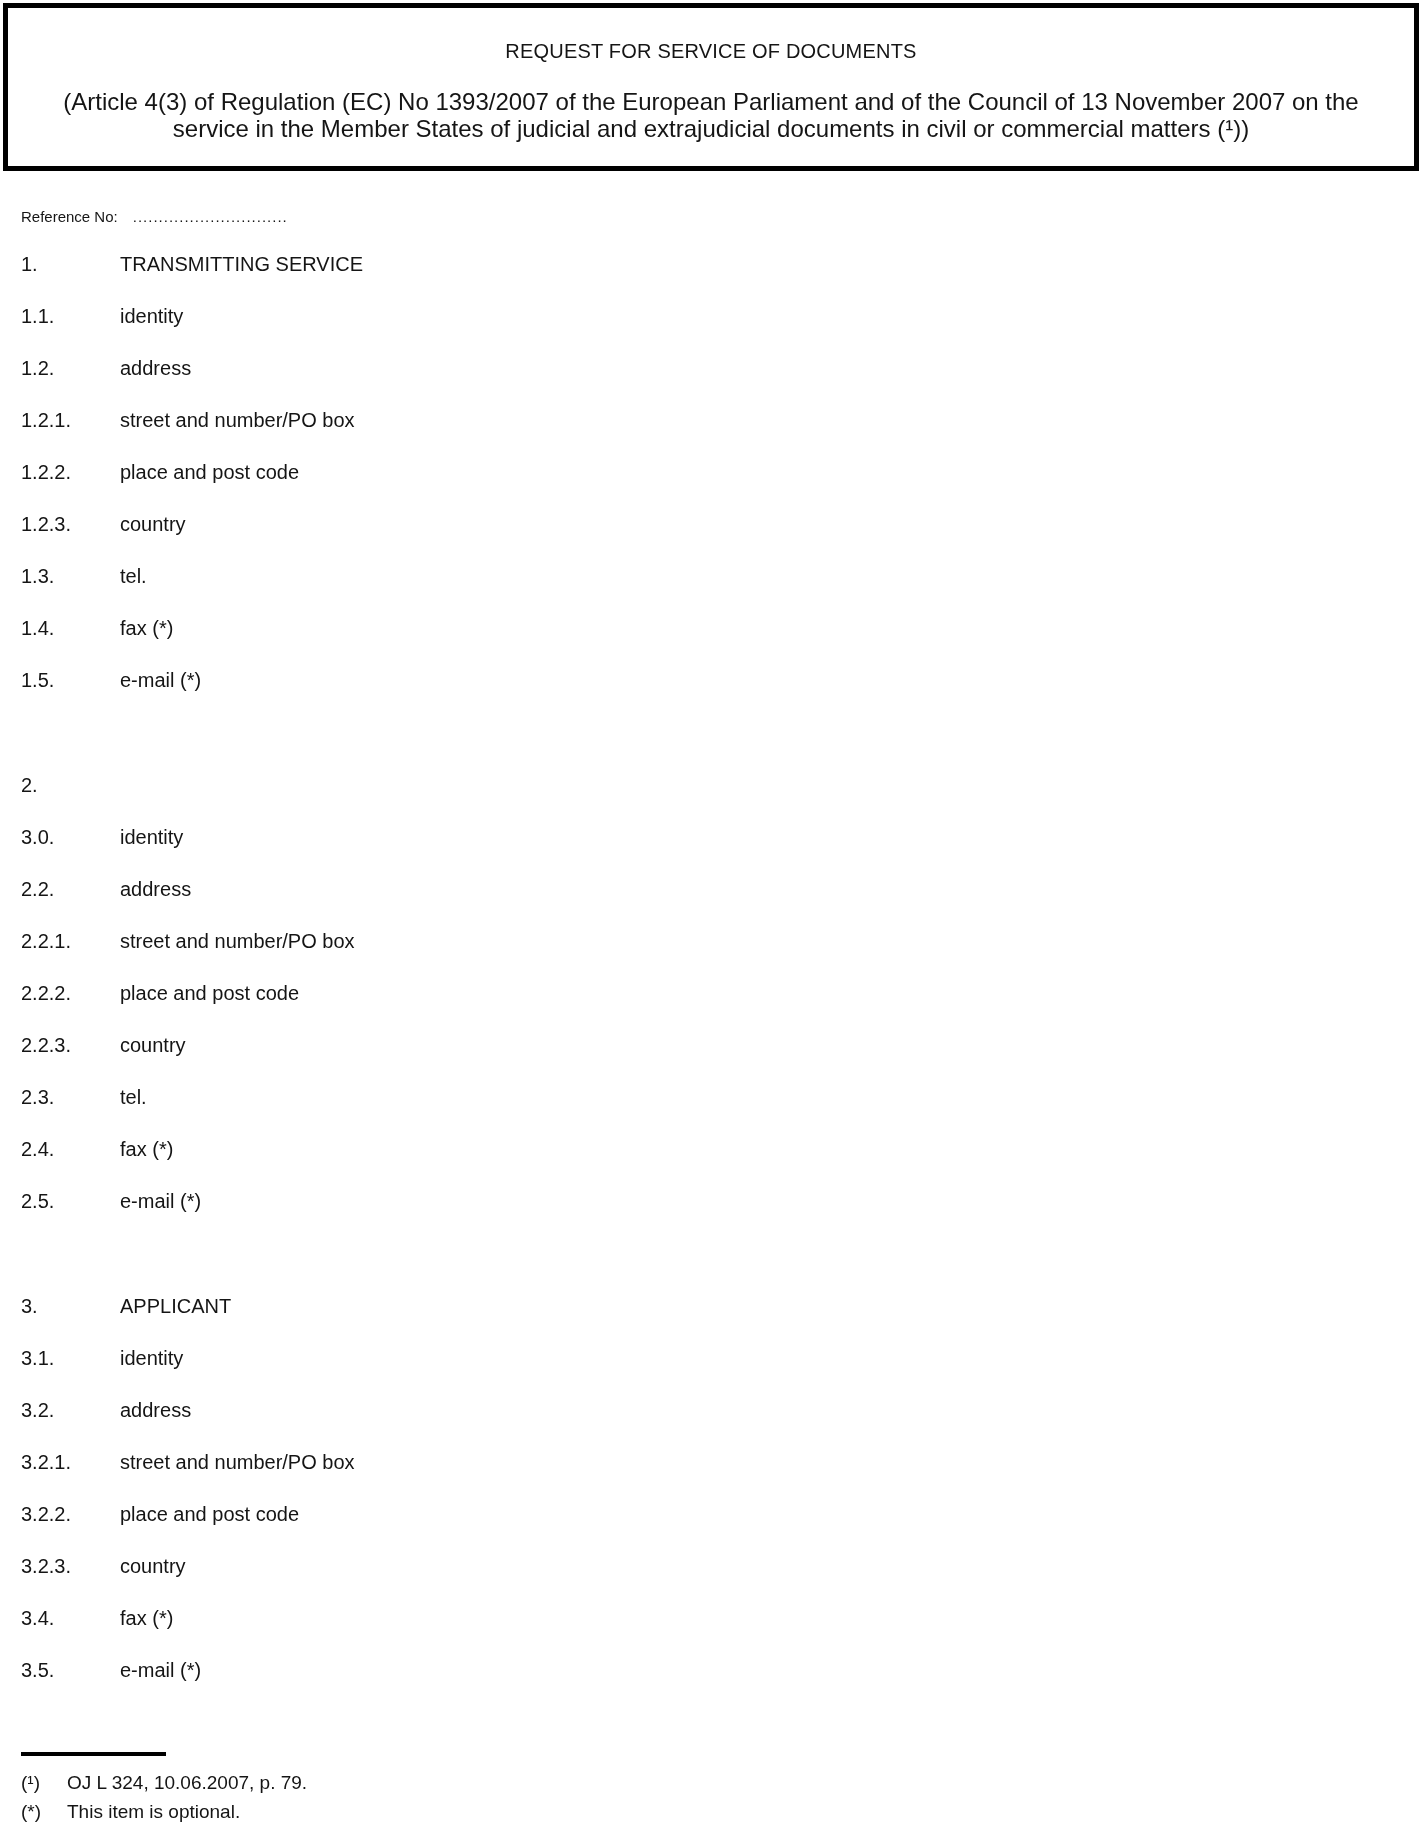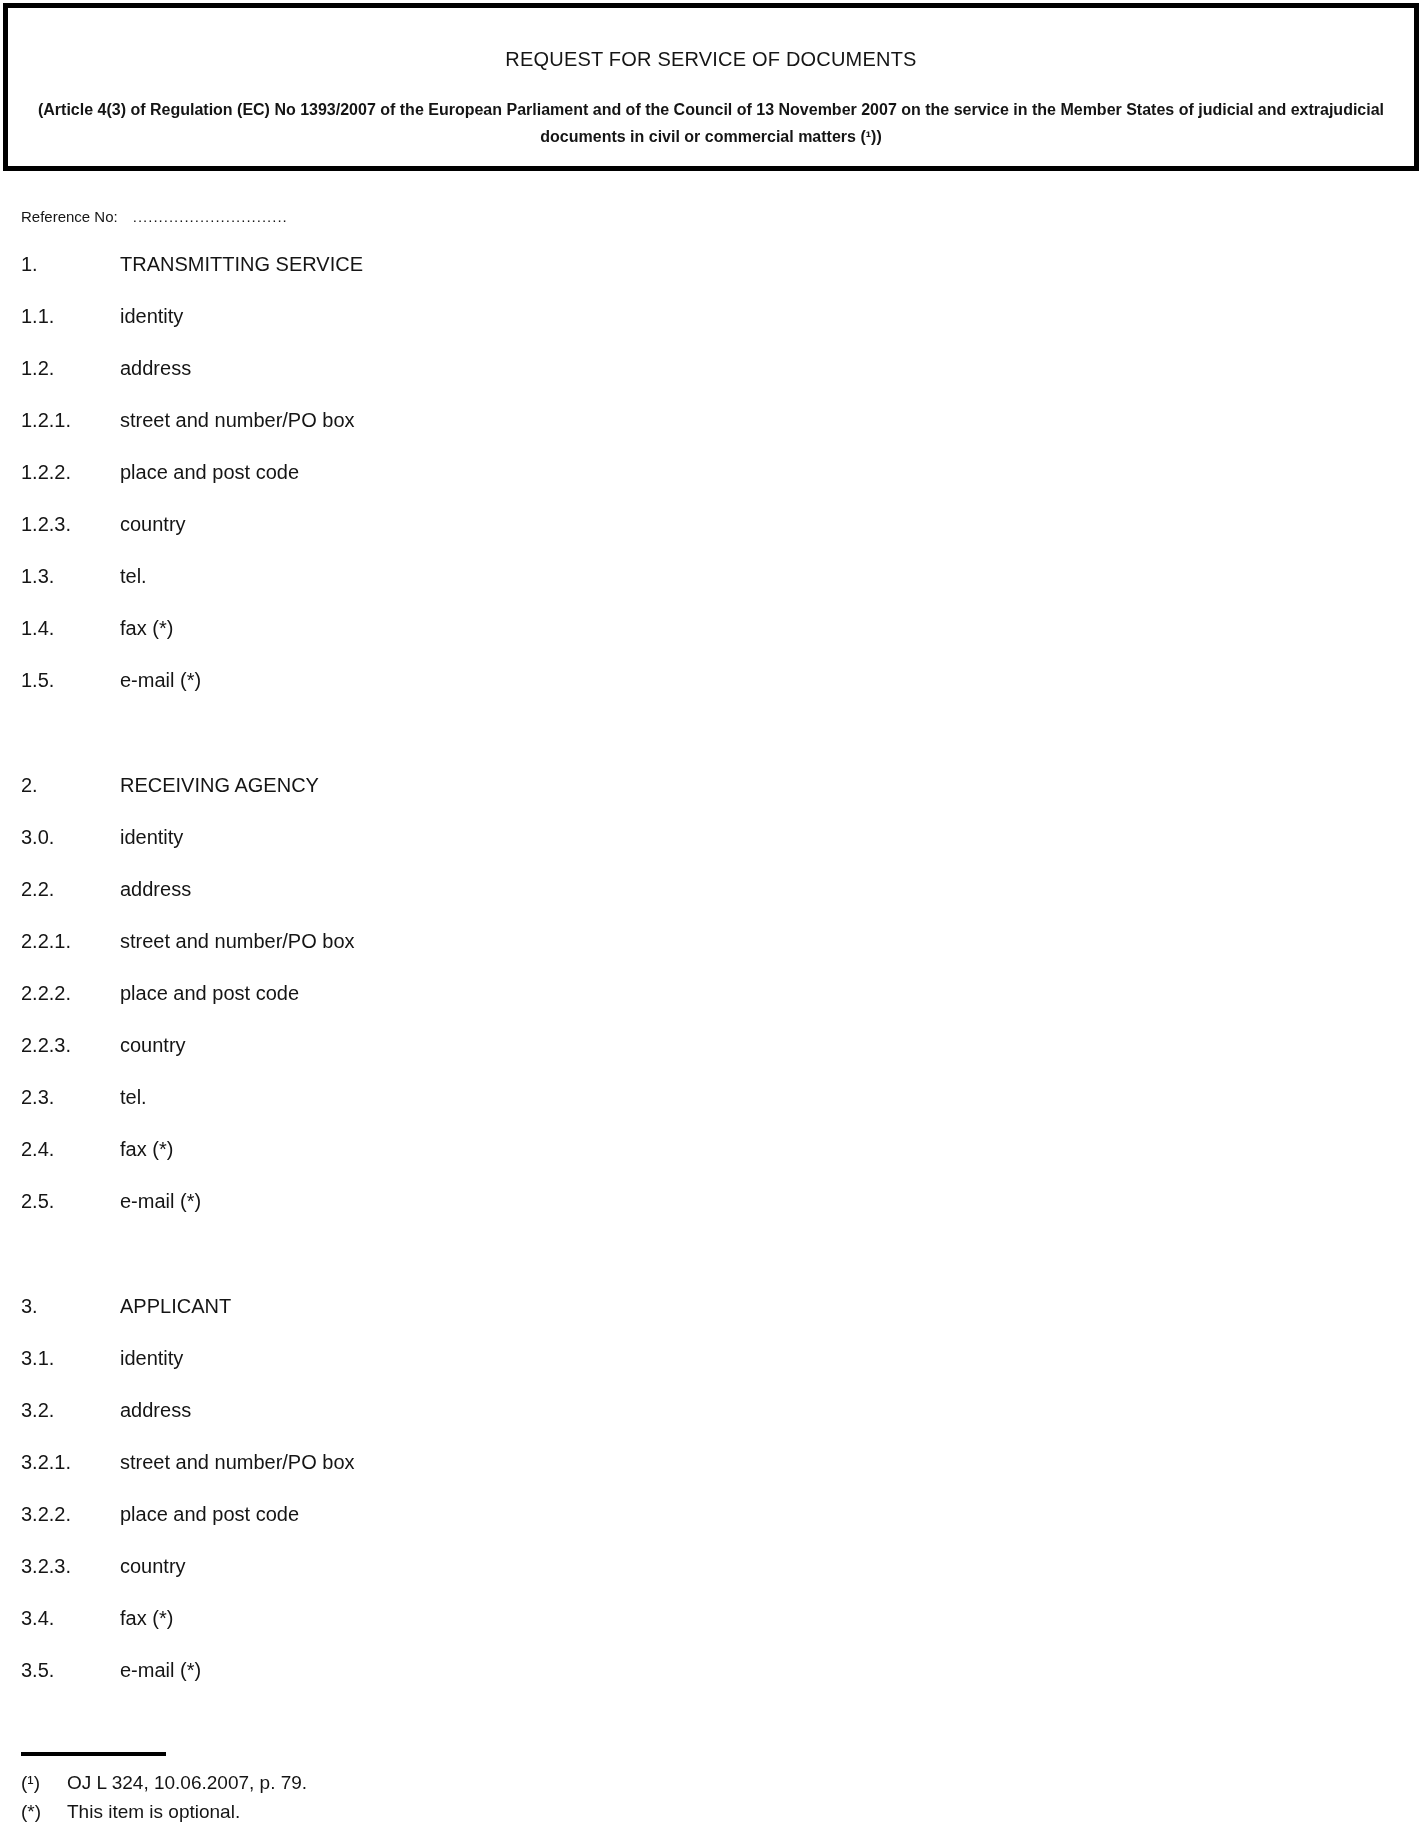--- a/index.html
+++ b/index.html
@@ -14,29 +14,29 @@
   .page { position: absolute; inset: 0; }
 
   
   .header-box {
     position: absolute; left: 3px; top: 3px; right: 3px; height: 168px;
     border: 5px solid #000;
     box-sizing: border-box;
     text-align: center;
   }
   .header-title {
-    margin-top: 40px;
+    margin-top: 32px;
     font-size: 20px;
     font-weight: normal;
     letter-spacing: 0.2px;
   }
   .header-subtitle {
     margin: 25px 22px 0 22px;
-    font-size: 16px;
-    font-weight: bold;
+    font-size: 24px;
+    font-weight: normal;
     line-height: 27px;
   }
 
   
   .body-area { position: absolute; left: 21px; top: 205px; right: 18px; }
 
   .ref-line { font-size: 15px; line-height: 24px; height: 24px; margin-bottom: 23px; white-space: nowrap; }
   .ref-line .dots { margin-left: 15px; letter-spacing: 1px; }
 
   .section { }
@@ -102,21 +102,20 @@
             <span class="label">fax (*)</span>
           </div>
           <div class="row">
             <span class="num">1.5.</span>
             <span class="label">e-mail (*)</span>
           </div>
         </div>
         <div class="section">
           <div class="row">
             <span class="num">2.</span>
-            <span class="label">RECEIVING AGENCY</span>
           </div>
           <div class="row">
             <span class="num">3.0.</span>
             <span class="label">identity</span>
           </div>
           <div class="row">
             <span class="num">2.2.</span>
             <span class="label">address</span>
           </div>
           <div class="row">

